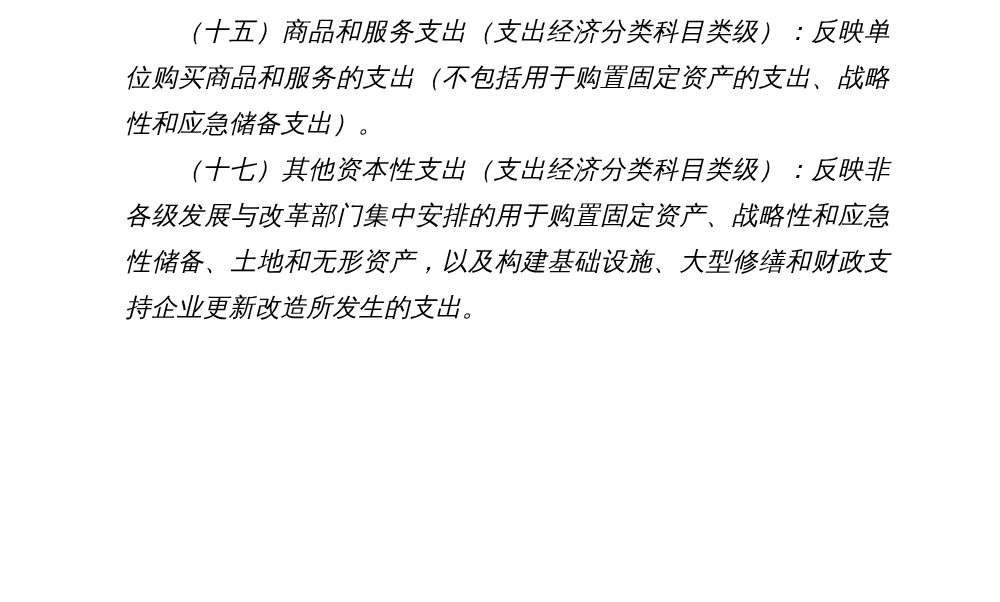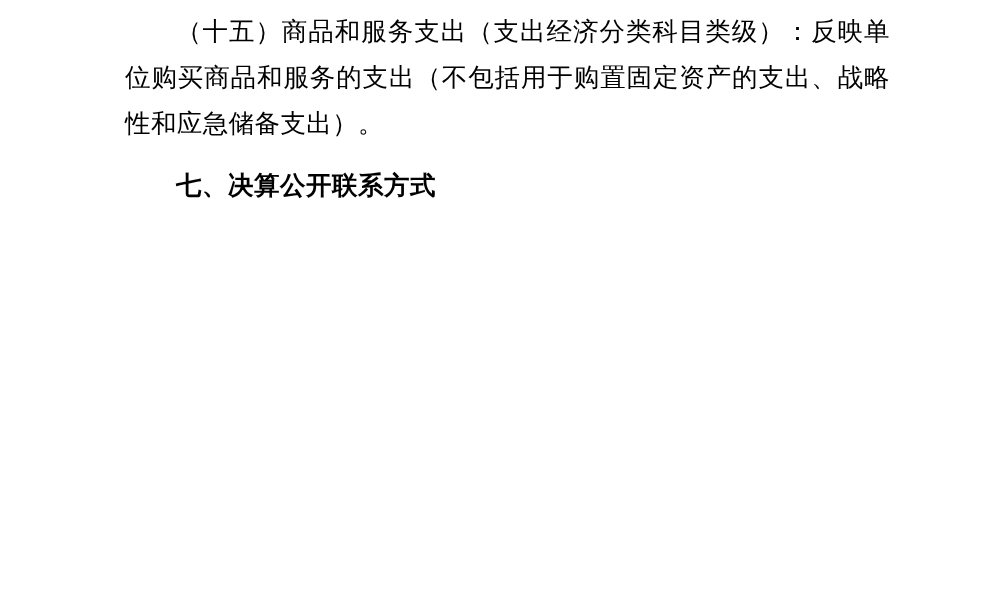--- a/index.html
+++ b/index.html
@@ -21,20 +21,21 @@
     box-sizing: border-box;
     padding: 8px 110px 0 125px;
   }
   .para {
     font-size: 25.5px;
     line-height: 46px;
     text-align: justify;
     text-justify: inter-ideograph;
     letter-spacing: 0.4px;
     margin: 0 0 0 0;
+    font-style: italic;
   }
   .indent {
     text-indent: 51px;
   }
   .heading {
     font-size: 25.5px;
     line-height: 46px;
     font-weight: bold;
     text-indent: 51px;
     margin: 16px 0 4px 0;
@@ -45,17 +46,17 @@
   }
 </style>
 </head>
 <body>
 
 <div class="page">
 
   <p class="para indent">（十五）商品和服务支出（支出经济分类科目类级）：反映单位购买商品和服务的支出（不包括用于购置固定资产的支出、战略性和应急储备支出）。</p>
 
 
+  <p class="para indent">（十七）其他资本性支出（支出经济分类科目类级）：反映非各级发展与改革部门集中安排的用于购置固定资产、战略性和应急性储备、土地和无形资产，以及构建基础设施、大型修缮和财政支持企业更新改造所发生的支出。</p>
 
-  <h2 class="heading">七、决算公开联系方式</h2>
 
 
 </div>
 
 </body></html>

